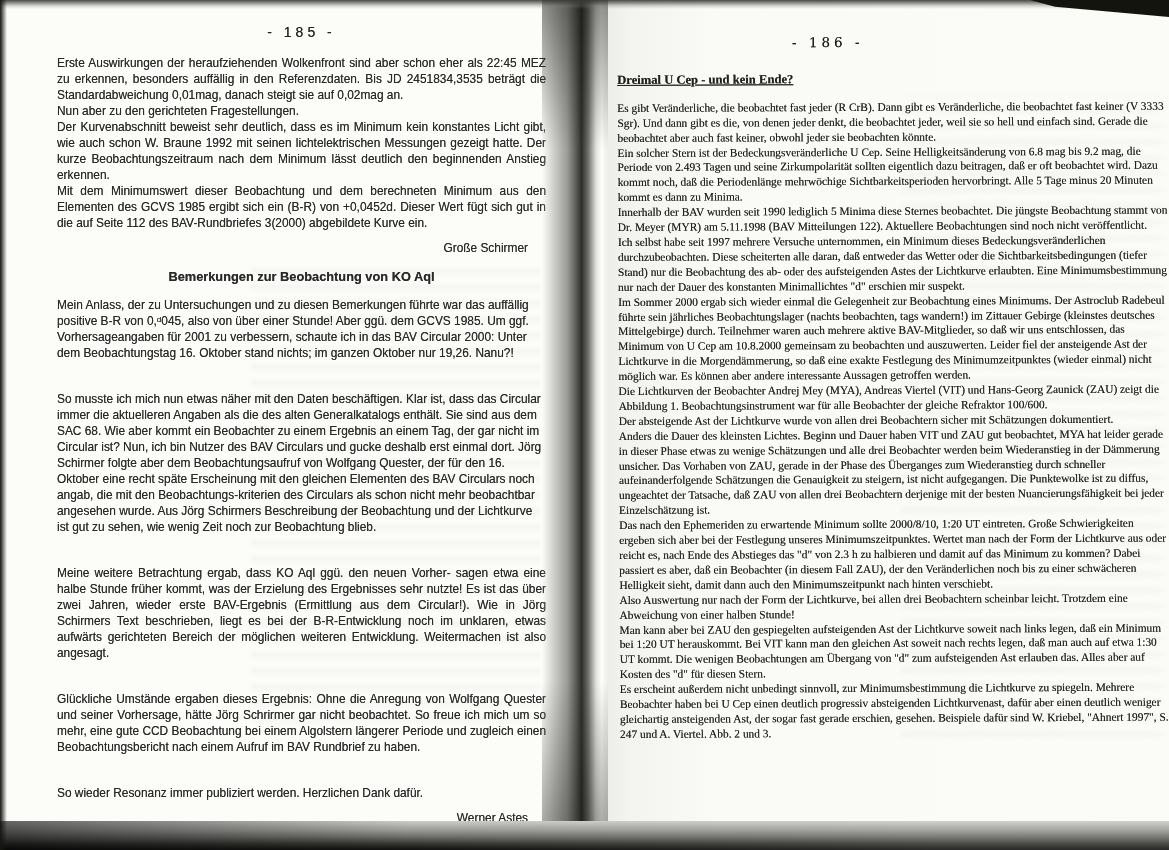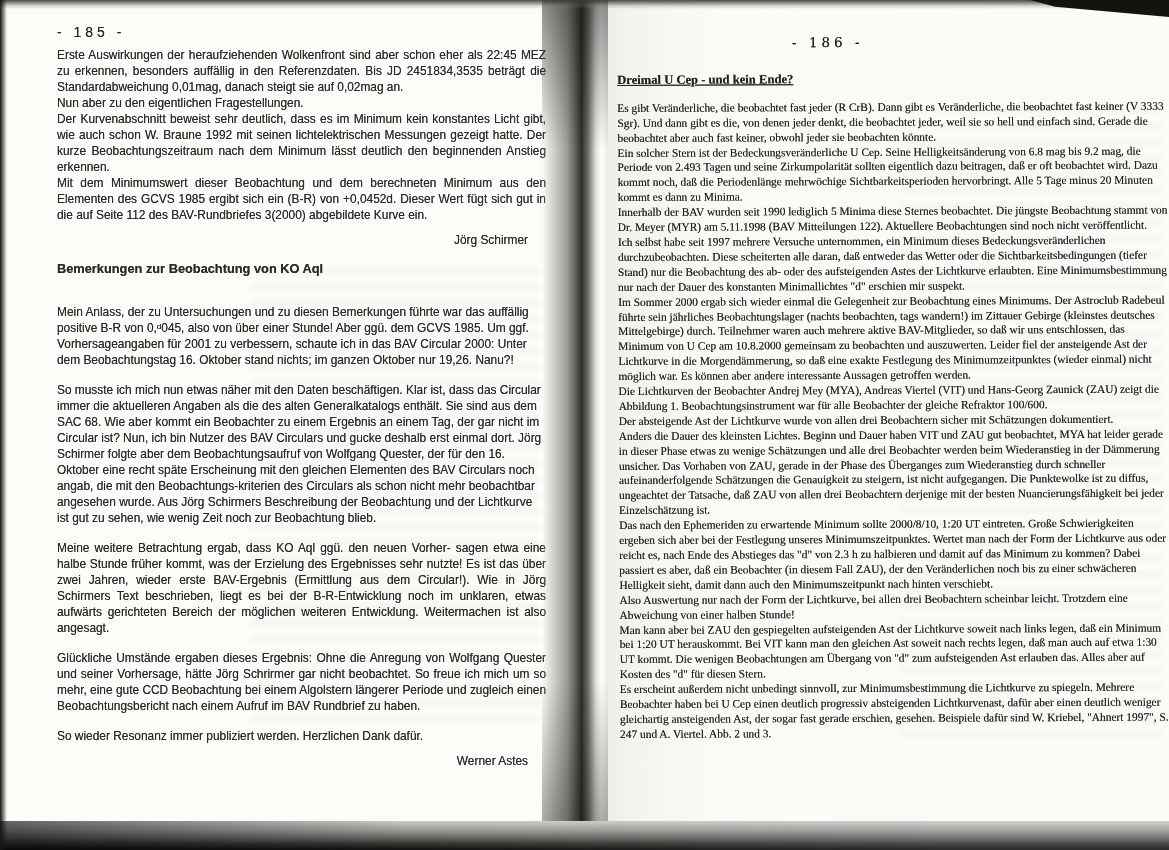--- a/index.html
+++ b/index.html
@@ -32,27 +32,27 @@
     background:linear-gradient(to bottom,rgba(10,10,8,.45),rgba(10,10,8,0) 18%,rgba(10,10,8,0) 82%,rgba(10,10,8,.35));}
   
   .ghost{position:absolute;z-index:1;filter:blur(2.5px);pointer-events:none;
     background:repeating-linear-gradient(0deg,rgba(255,255,255,0) 0 9px,rgba(110,110,105,.14) 9px 13px,rgba(255,255,255,0) 13px 16px);}
   .ghost-left{left:250px;top:260px;width:290px;height:470px;opacity:.55;}
   .ghost-right{left:900px;top:95px;width:262px;height:650px;opacity:.40;}
   
   .left-content{position:absolute;left:57px;top:24px;width:489px;z-index:2;
     color:#29292a;font-size:11.9px;line-height:16px;
     text-shadow:0 0 .35px rgba(45,45,46,.75);}
-  .left-content .pnum{font-size:14px;letter-spacing:4px;margin-bottom:7px;color:#222;}
+  .left-content .pnum{text-align:center;font-size:14px;letter-spacing:4px;margin-bottom:15px;color:#222;}
   p{margin:0;}
   .just{text-align:justify;}
-  .gap{margin-top:14px;}
+  .gap{margin-top:30px;}
   .sig{text-align:right;padding-right:18px;margin-top:9px;}
-  .heading{font-weight:bold;margin-top:13px;font-size:12.8px;}
-  .first-after-heading{margin-top:27px;}
+  .heading{font-weight:bold;text-align:center;margin-top:13px;font-size:12.8px;}
+  .first-after-heading{margin-top:12px;}
   
   .right-content{position:absolute;left:617px;top:36px;width:550px;z-index:2;
     color:#1f1f1d;font-family:"Liberation Serif",serif;font-size:11.4px;line-height:14.9px;
     transform:rotate(-0.25deg);transform-origin:top left;
     text-shadow:0 0 .3px rgba(30,30,28,.7);}
   .right-content .pnum{font-family:"DejaVu Serif",serif;font-size:13.5px;letter-spacing:4px;
     margin:0 0 22px 175px;color:#1c1c1a;}
   .rtitle{font-weight:bold;text-decoration:underline;font-size:12.6px;margin-bottom:13px;}
 </style>
 </head>
@@ -60,24 +60,24 @@
 
 <div class="page page-left"></div>
 <div class="page page-right"></div>
 
 <div class="ghost ghost-left"></div>
 <div class="ghost ghost-right"></div>
 
 <div class="left-content">
   <div class="pnum">- 185 -</div>
   <p class="just">Erste Auswirkungen der heraufziehenden Wolkenfront sind aber schon eher als 22:45 MEZ zu erkennen, besonders auffällig in den Referenzdaten. Bis JD 2451834,3535 beträgt die Standardabweichung 0,01mag, danach steigt sie auf 0,02mag an.</p>
-  <p>Nun aber zu den eigentlichen Fragestellungen.</p>
+  <p>Nun aber zu den gerichteten Fragestellungen.</p>
   <p class="just">Der Kurvenabschnitt beweist sehr deutlich, dass es im Minimum kein konstantes Licht gibt, wie auch schon W. Braune 1992 mit seinen lichtelektrischen Messungen gezeigt hatte. Der kurze Beobachtungszeitraum nach dem Minimum lässt deutlich den beginnenden Anstieg erkennen.</p>
   <p class="just">Mit dem Minimumswert dieser Beobachtung und dem berechneten Minimum aus den Elementen des GCVS 1985 ergibt sich ein (B-R) von +0,0452d. Dieser Wert fügt sich gut in die auf Seite 112 des BAV-Rundbriefes 3(2000) abgebildete Kurve ein.</p>
-  <p class="sig">Jörg Schirmer</p>
+  <p class="sig">Große Schirmer</p>
   <p class="heading">Bemerkungen zur Beobachtung von KO Aql</p>
   <p class="first-after-heading">Mein Anlass, der zu Untersuchungen und zu diesen Bemerkungen führte war das auffällig positive B-R von 0,ᵈ045, also von über einer Stunde! Aber ggü. dem GCVS 1985. Um ggf. Vorhersageangaben für 2001 zu verbessern, schaute ich in das BAV Circular 2000: Unter dem Beobachtungstag 16. Oktober stand nichts; im ganzen Oktober nur 19,26. Nanu?!</p>
   <p class="gap">So musste ich mich nun etwas näher mit den Daten beschäftigen. Klar ist, dass das Circular immer die aktuelleren Angaben als die des alten Generalkatalogs enthält. Sie sind aus dem SAC 68. Wie aber kommt ein Beobachter zu einem Ergebnis an einem Tag, der gar nicht im Circular ist? Nun, ich bin Nutzer des BAV Circulars und gucke deshalb erst einmal dort. Jörg Schirmer folgte aber dem Beobachtungsaufruf von Wolfgang Quester, der für den 16. Oktober eine recht späte Erscheinung mit den gleichen Elementen des BAV Circulars noch angab, die mit den Beobachtungs-kriterien des Circulars als schon nicht mehr beobachtbar angesehen wurde. Aus Jörg Schirmers Beschreibung der Beobachtung und der Lichtkurve ist gut zu sehen, wie wenig Zeit noch zur Beobachtung blieb.</p>
   <p class="gap just">Meine weitere Betrachtung ergab, dass KO Aql ggü. den neuen Vorher- sagen etwa eine halbe Stunde früher kommt, was der Erzielung des Ergebnisses sehr nutzte! Es ist das über zwei Jahren, wieder erste BAV-Ergebnis (Ermittlung aus dem Circular!). Wie in Jörg Schirmers Text beschrieben, liegt es bei der B-R-Entwicklung noch im unklaren, etwas aufwärts gerichteten Bereich der möglichen weiteren Entwicklung. Weitermachen ist also angesagt.</p>
   <p class="gap just">Glückliche Umstände ergaben dieses Ergebnis: Ohne die Anregung von Wolfgang Quester und seiner Vorhersage, hätte Jörg Schrirmer gar nicht beobachtet. So freue ich mich um so mehr, eine gute CCD Beobachtung bei einem Algolstern längerer Periode und zugleich einen Beobachtungsbericht nach einem Aufruf im BAV Rundbrief zu haben.</p>
   <p class="gap">So wieder Resonanz immer publiziert werden.  Herzlichen Dank dafür.</p>
   <p class="sig">Werner Astes</p>
 </div>
 
 <div class="right-content">

